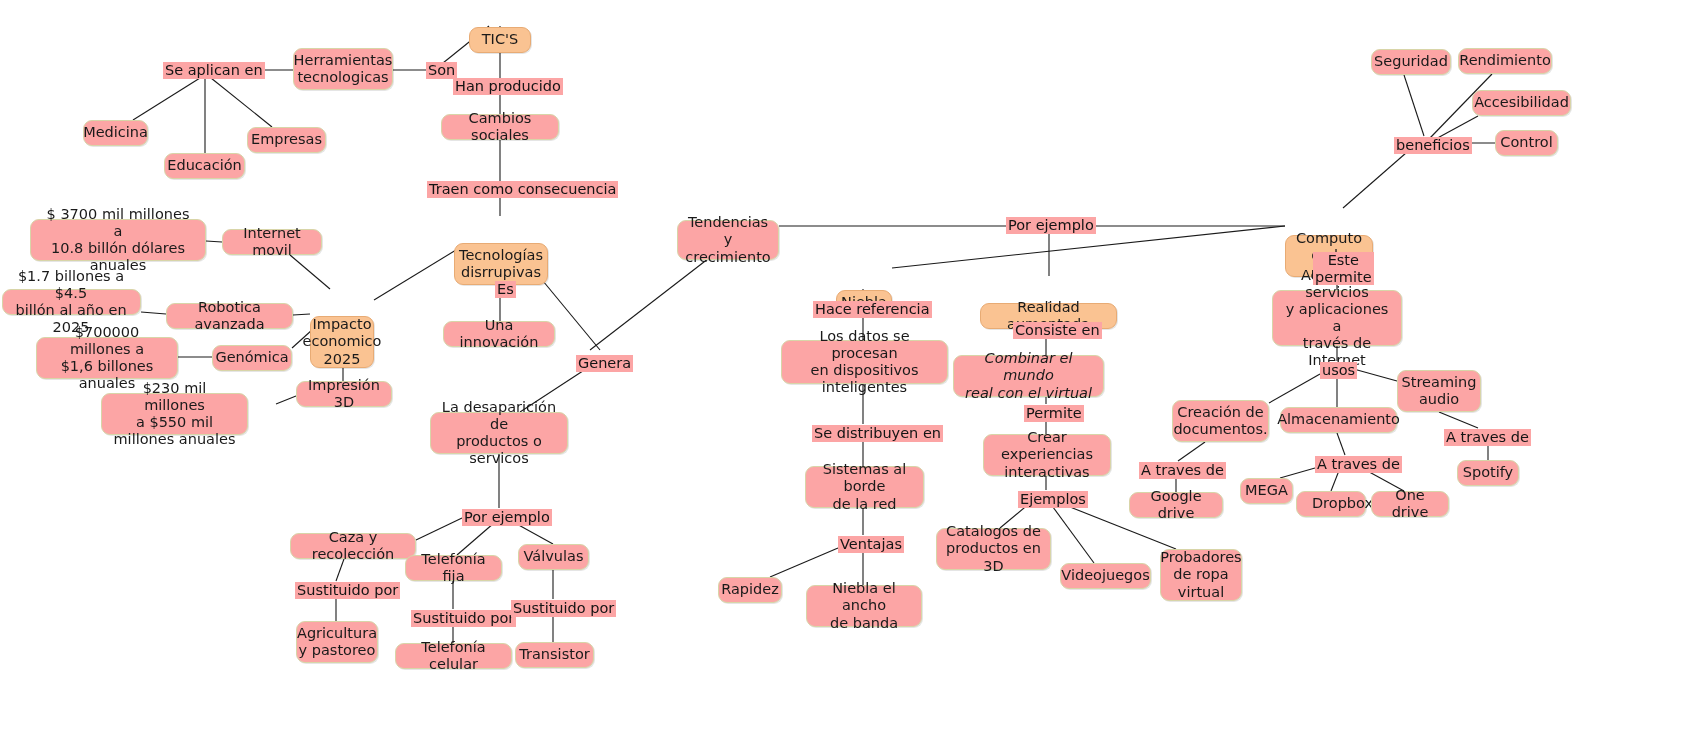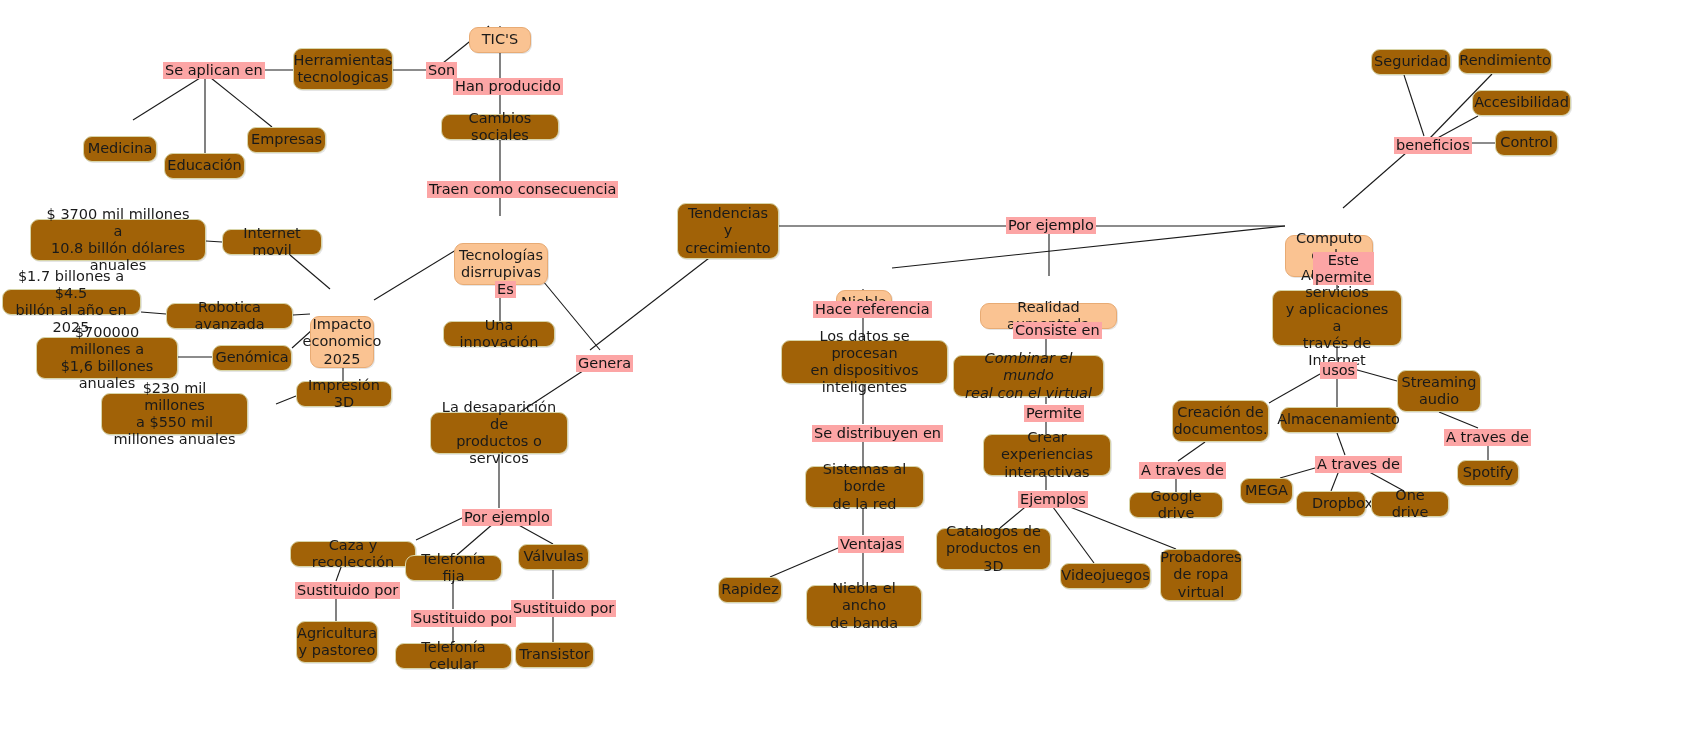--- a/index.html
+++ b/index.html
@@ -21,21 +21,21 @@
   }
   #edges {
     position: absolute;
     left: 0; top: 0;
     width: 1689px;
     height: 733px;
     pointer-events: none;
   }
   .node {
     position: absolute;
-    background: #a16207;
+    background: #fca5a5;
     border: 1px solid #d8d5a8;
     border-radius: 9px;
     color: #1a1a1a;
     font-size: 14.5px;
     line-height: 1.18;
     text-align: center;
     display: flex;
     align-items: center;
     justify-content: center;
     padding: 4px 9px;
@@ -132,21 +132,21 @@
       <line x1="1315" y1="468" x2="1280" y2="478" stroke="#1a1a1a" stroke-width="1.1"></line>
       <line x1="1340" y1="468" x2="1331" y2="491" stroke="#1a1a1a" stroke-width="1.1"></line>
       <line x1="1362" y1="468" x2="1404" y2="491" stroke="#1a1a1a" stroke-width="1.1"></line>
       <line x1="1439" y1="412" x2="1478" y2="428" stroke="#1a1a1a" stroke-width="1.1"></line>
       <line x1="1488" y1="441" x2="1488" y2="460" stroke="#1a1a1a" stroke-width="1.1"></line>
     </svg>
   <div id="nodes-layer">
       <div class="node accent" style="left: 469px; top: 0px; width: 62px; height: 26px;">TIC'S</div>
       <div class="node" style="left: 293px; top: 48px; width: 100px; height: 42px;">Herramientas
 tecnologicas</div>
-      <div class="node" style="left: 83px; top: 136px; width: 74px; height: 26px;">Medicina</div>
+      <div class="node" style="left: 83px; top: 120px; width: 65px; height: 26px;">Medicina</div>
       <div class="node" style="left: 164px; top: 153px; width: 81px; height: 26px;">Educación</div>
       <div class="node" style="left: 247px; top: 127px; width: 79px; height: 26px;">Empresas</div>
       <div class="node" style="left: 441px; top: 114px; width: 118px; height: 26px;">Cambios sociales</div>
       <div class="node accent" style="left: 454px; top: 216px; width: 94px; height: 42px;">Tecnologías
 disrrupivas</div>
       <div class="node" style="left: 443px; top: 321px; width: 112px; height: 26px;">Una innovación</div>
       <div class="node" style="left: 430px; top: 412px; width: 138px; height: 42px;">La desaparición de
 productos o servicos</div>
       <div class="node accent" style="left: 310px; top: 289px; width: 64px; height: 52px;">Impacto
 economico
@@ -156,28 +156,28 @@
 10.8 billón dólares anuales</div>
       <div class="node" style="left: 166px; top: 303px; width: 127px; height: 26px;">Robotica avanzada</div>
       <div class="node" style="left: 2px; top: 289px; width: 139px; height: 26px; padding-left: 8px;">$1.7 billones a $4.5
 billón al año en 2025</div>
       <div class="node" style="left: 212px; top: 345px; width: 80px; height: 26px;">Genómica</div>
       <div class="node" style="left: 36px; top: 337px; width: 142px; height: 42px;">$700000 millones a
 $1,6 billones anuales</div>
       <div class="node" style="left: 296px; top: 381px; width: 96px; height: 26px;">Impresión 3D</div>
       <div class="node" style="left: 101px; top: 393px; width: 147px; height: 42px;">$230 mil millones
 a $550 mil millones anuales</div>
-      <div class="node" style="left: 290px; top: 533px; width: 126px; height: 26px; margin-top: 8px;">Caza y recolección</div>
+      <div class="node" style="left: 290px; top: 533px; width: 126px; height: 26px;">Caza y recolección</div>
       <div class="node" style="left: 296px; top: 621px; width: 82px; height: 42px;">Agricultura
 y pastoreo</div>
       <div class="node" style="left: 405px; top: 555px; width: 97px; height: 26px;">Telefonía fija</div>
       <div class="node" style="left: 395px; top: 643px; width: 117px; height: 26px;">Telefonía celular</div>
       <div class="node" style="left: 518px; top: 544px; width: 71px; height: 26px;">Válvulas</div>
       <div class="node" style="left: 515px; top: 642px; width: 79px; height: 26px;">Transistor</div>
-      <div class="node" style="left: 677px; top: 203px; width: 102px; height: 56px;">Tendencias y
+      <div class="node" style="left: 677px; top: 220px; width: 102px; height: 40px;">Tendencias y
 crecimiento</div>
       <div class="node accent" style="left: 836px; top: 263px; width: 56px; height: 26px;">Niebla</div>
       <div class="node" style="left: 781px; top: 340px; width: 167px; height: 44px;">Los datos se procesan
 en dispositivos inteligentes</div>
       <div class="node" style="left: 805px; top: 466px; width: 119px; height: 42px;">Sistemas al borde
 de la red</div>
       <div class="node" style="left: 718px; top: 577px; width: 64px; height: 26px;">Rapidez</div>
       <div class="node" style="left: 806px; top: 585px; width: 116px; height: 42px;">Niebla el ancho
 de banda</div>
       <div class="node accent" style="left: 980px; top: 276px; width: 137px; height: 26px;">Realidad aumentada</div>

